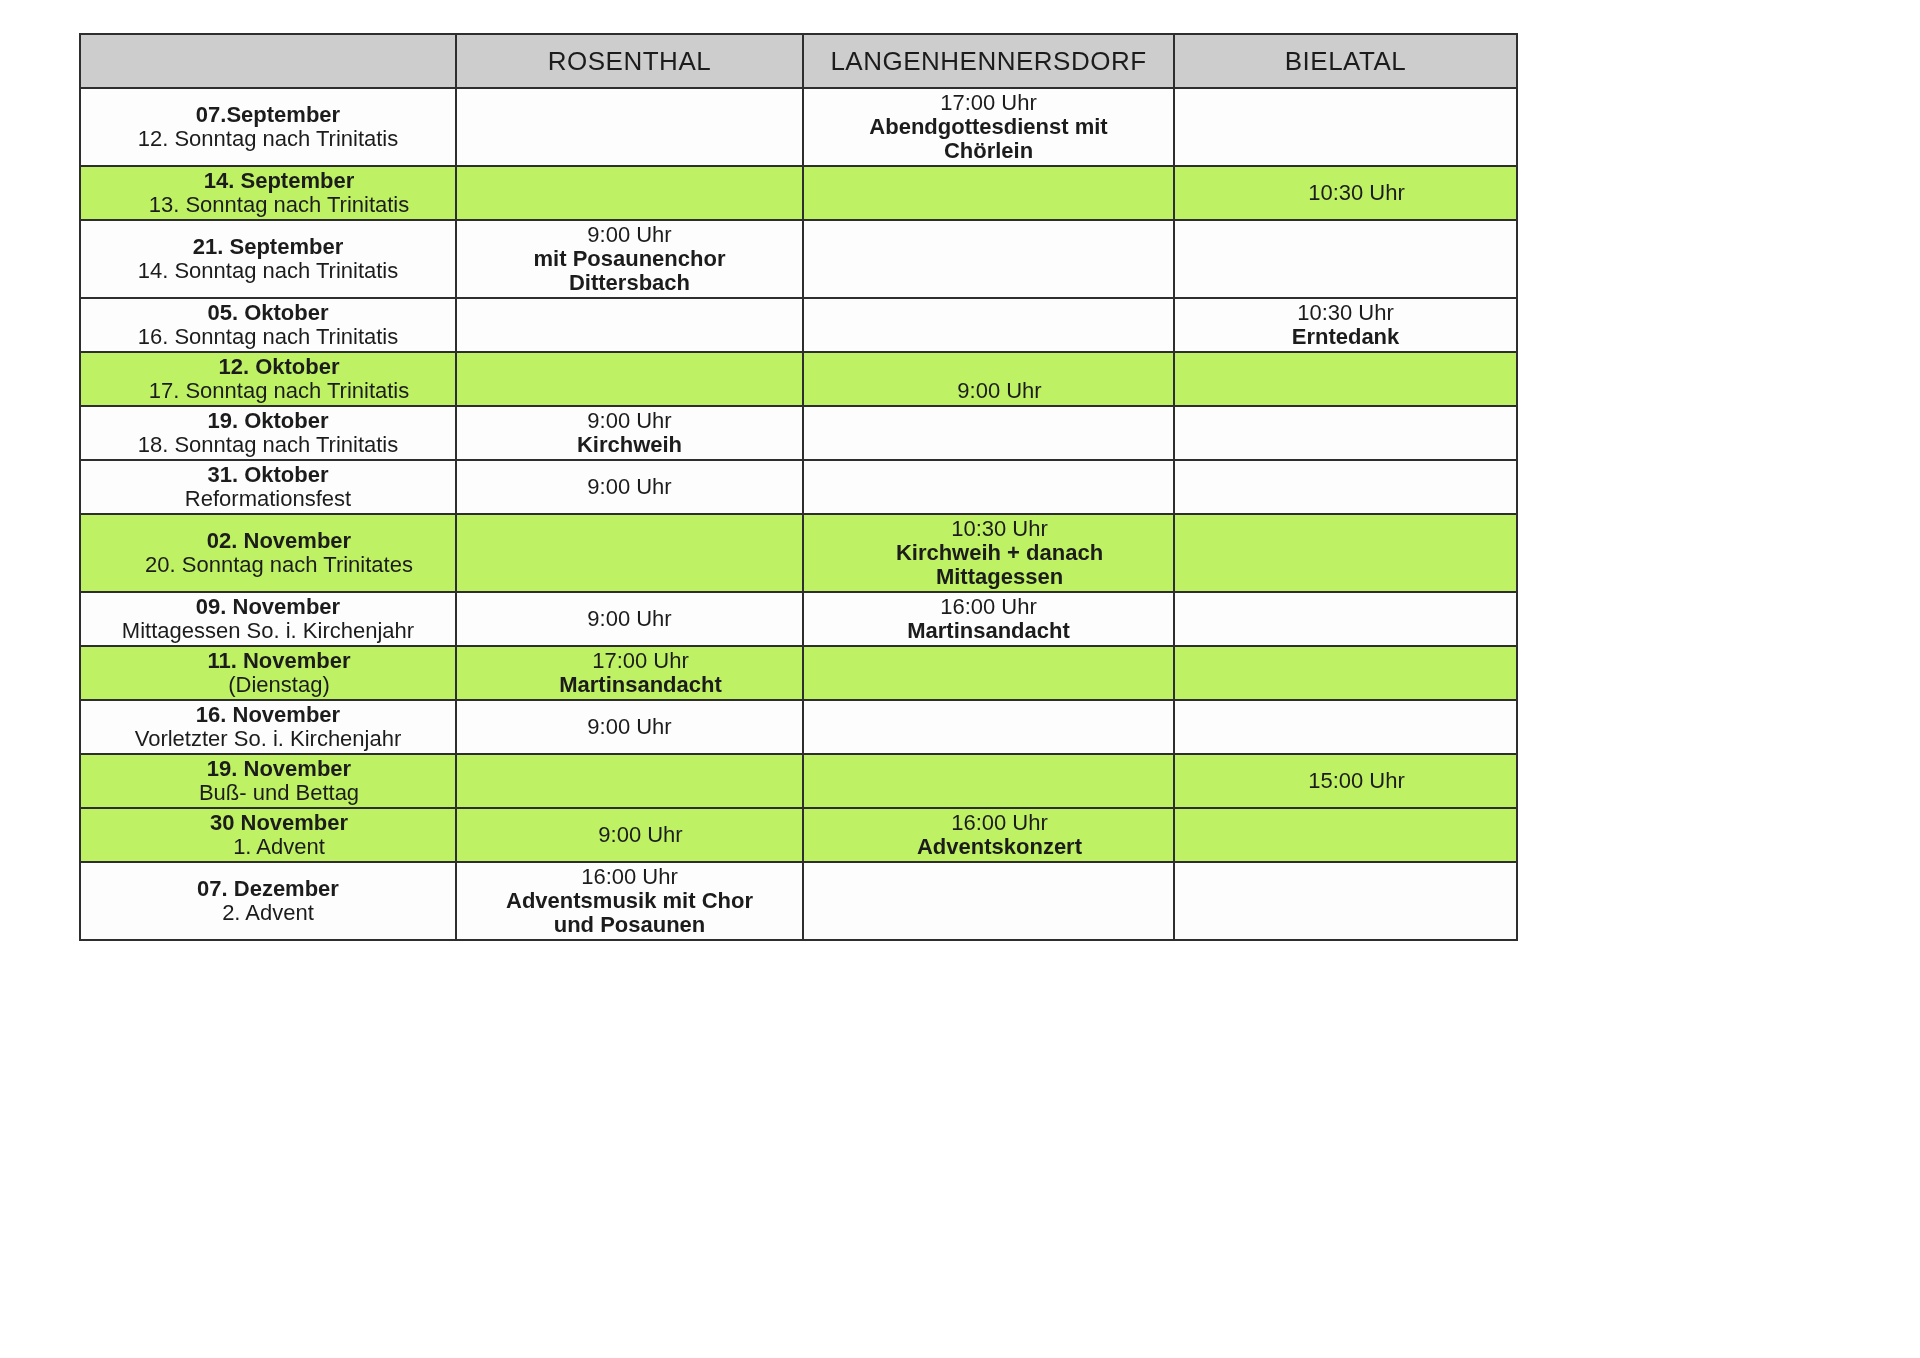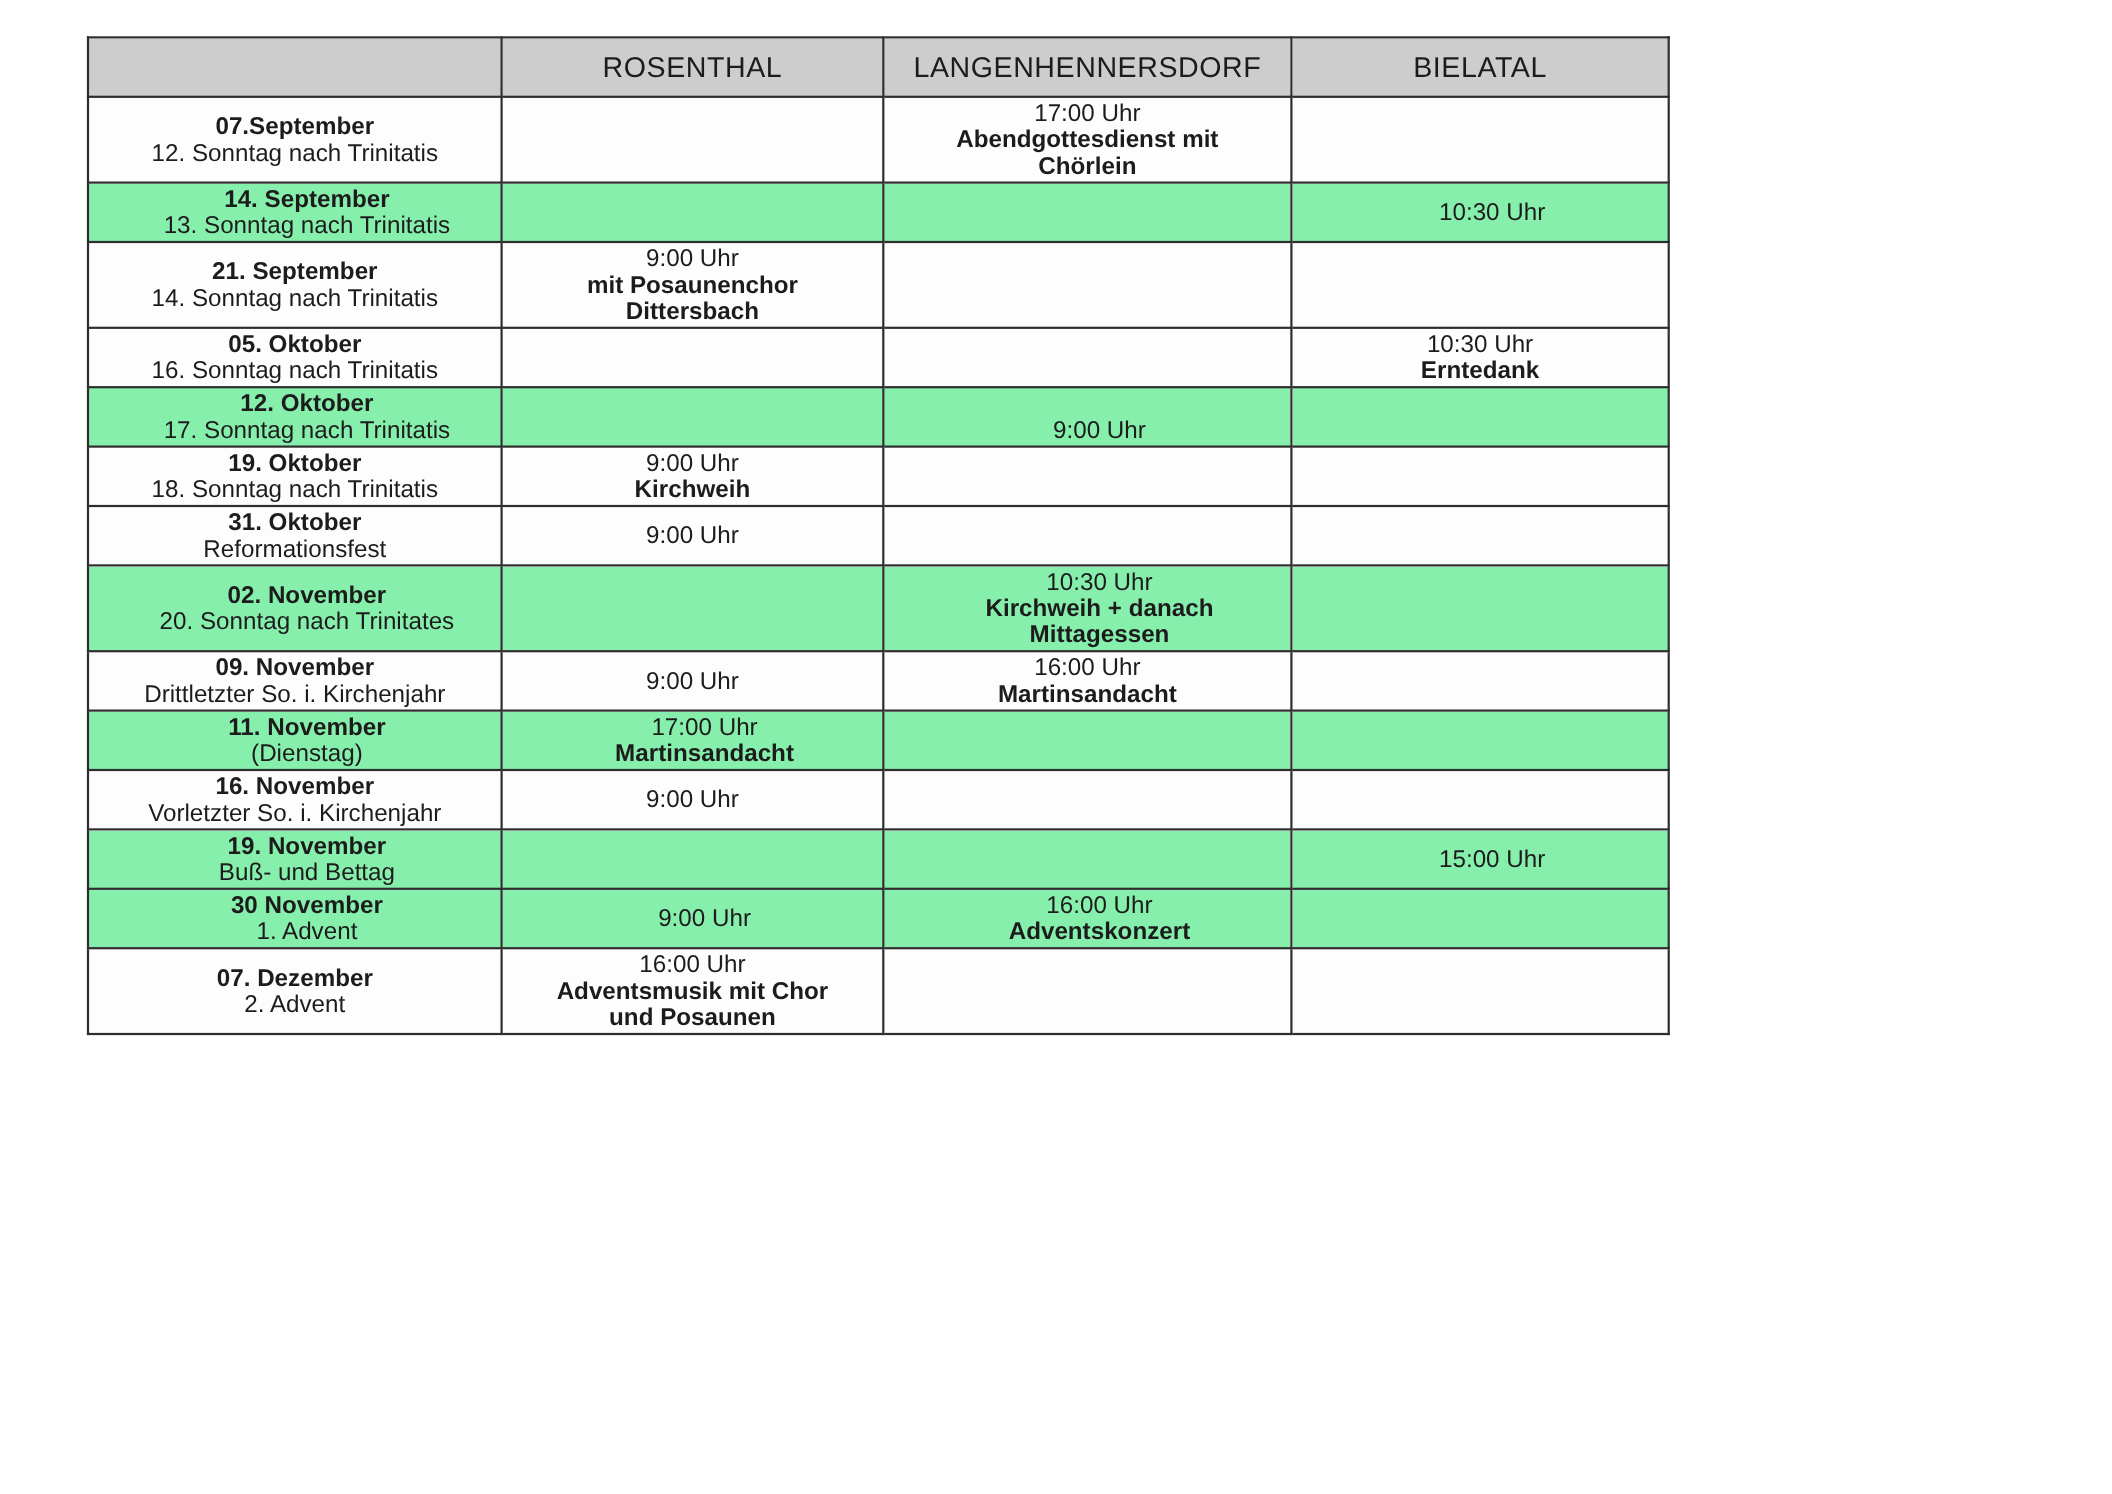--- a/index.html
+++ b/index.html
@@ -37,21 +37,21 @@
   }
   table.schedule th {
     background: #cdcdcd;
     font-weight: 400;
     font-size: 26px;
     letter-spacing: 0.5px;
     height: 48px;
     line-height: 30px;
     margin-left: 38px;
   }
-  tr.shaded td { background: #86efac; padding-left: 28px; }
+  tr.shaded td { background: #bef264; padding-left: 28px; }
   .line { display: block; }
   .bold { font-weight: 700; }
   .date-line1 { display: block; font-weight: 700; }
   .date-line2 { display: block; font-weight: 400; }
 </style>
 </head>
 <body>
 
 <table class="schedule">
   <colgroup>
@@ -162,21 +162,21 @@
         <td>
           <span class="line">10:30 Uhr</span>
           <span class="line bold">Kirchweih + danach</span>
           <span class="line bold">Mittagessen</span>
         </td>
         <td></td>
       </tr>
       <tr>
         <td>
           <span class="date-line1">09. November</span>
-          <span class="date-line2">Drittletzter So. i. Kirchenjahr</span>
+          <span class="date-line2">Mittagessen So. i. Kirchenjahr</span>
         </td>
         <td>
           <span class="line">9:00 Uhr</span>
         </td>
         <td>
           <span class="line">16:00 Uhr</span>
           <span class="line bold">Martinsandacht</span>
         </td>
         <td></td>
       </tr>

